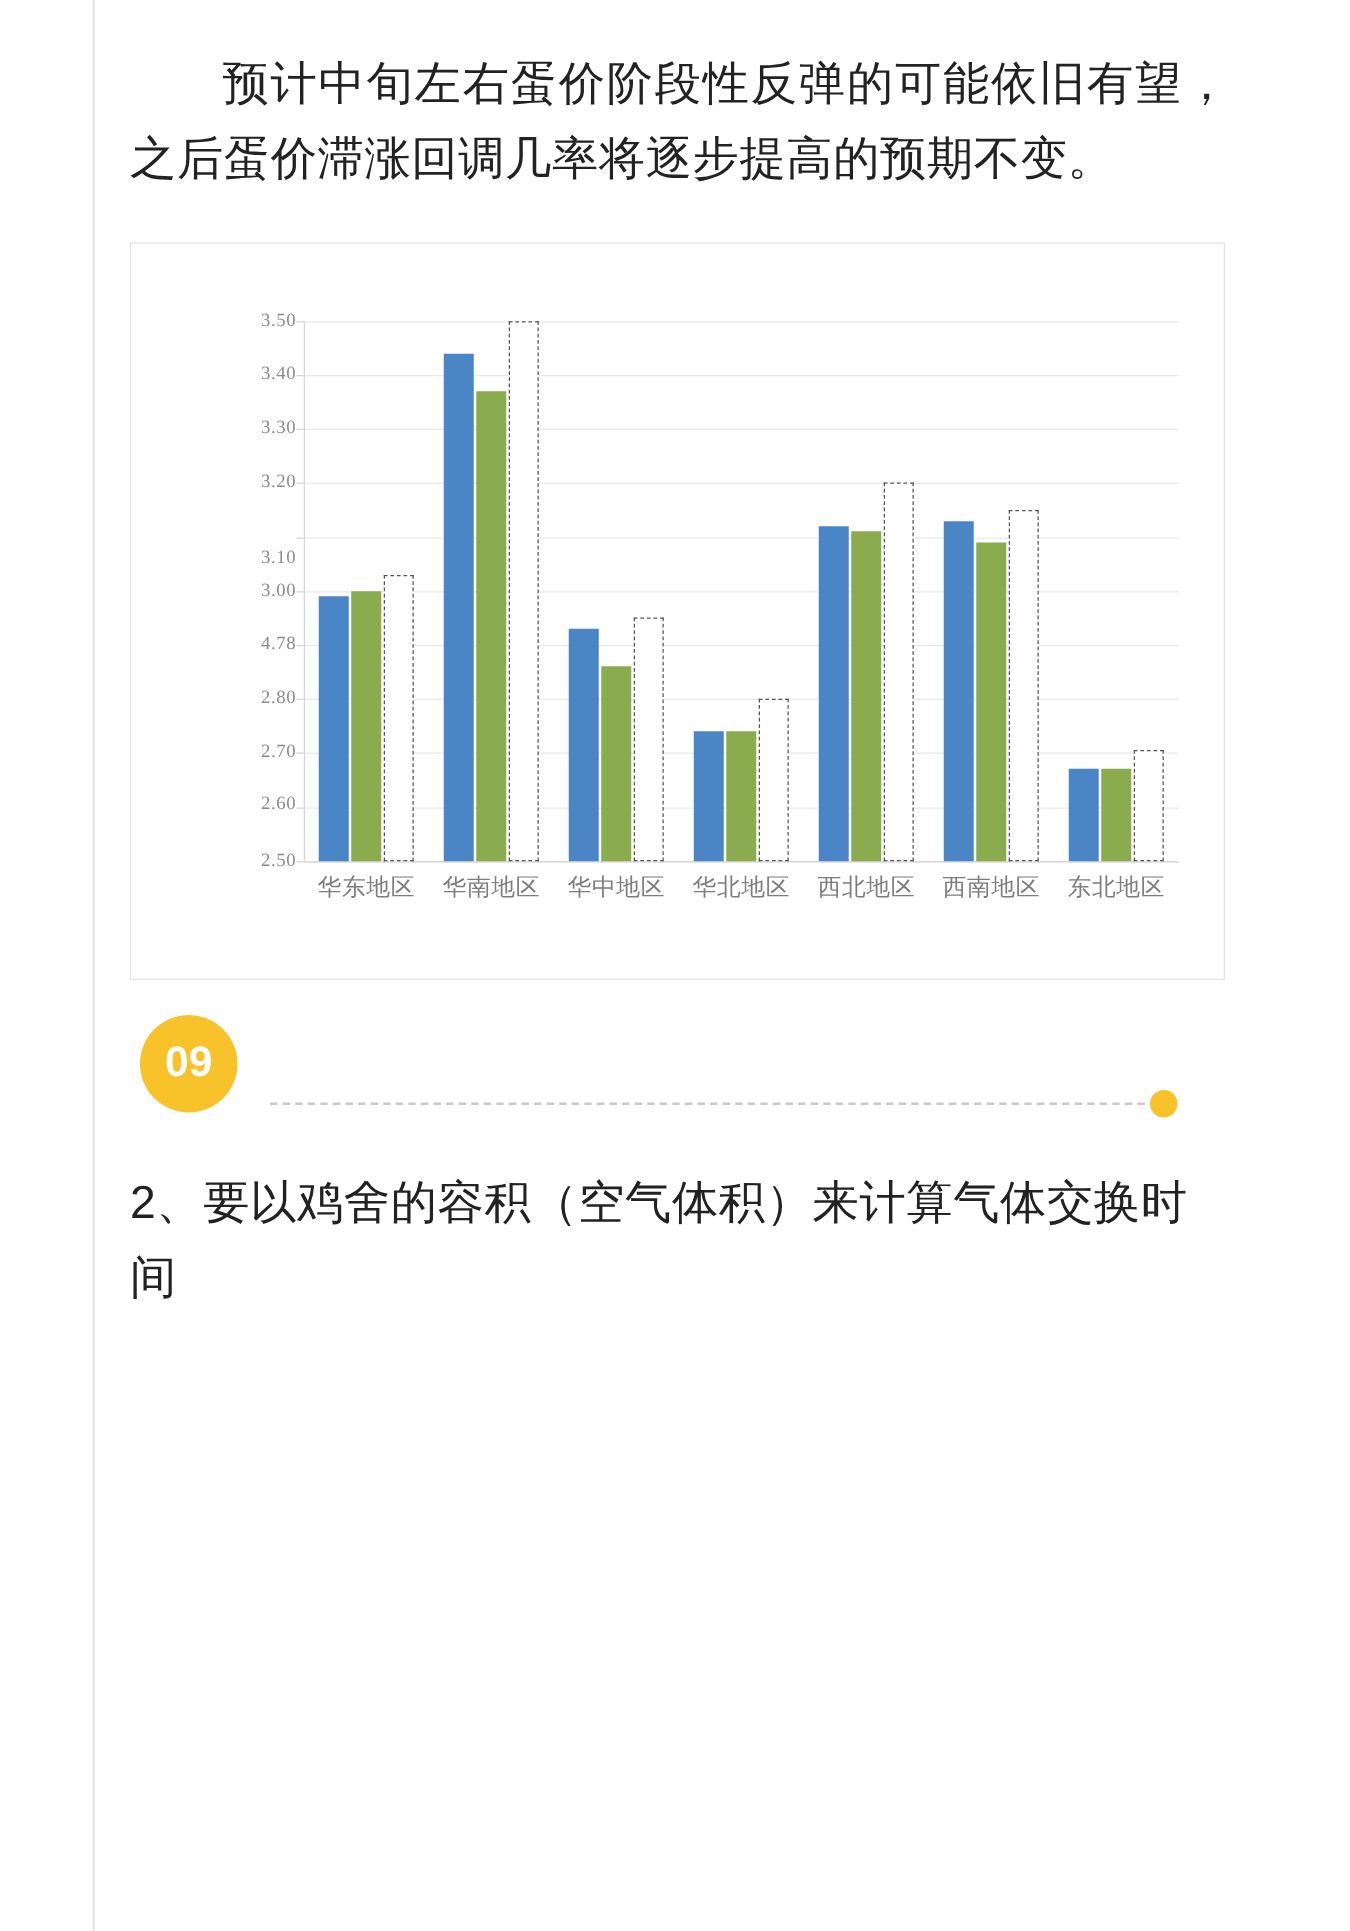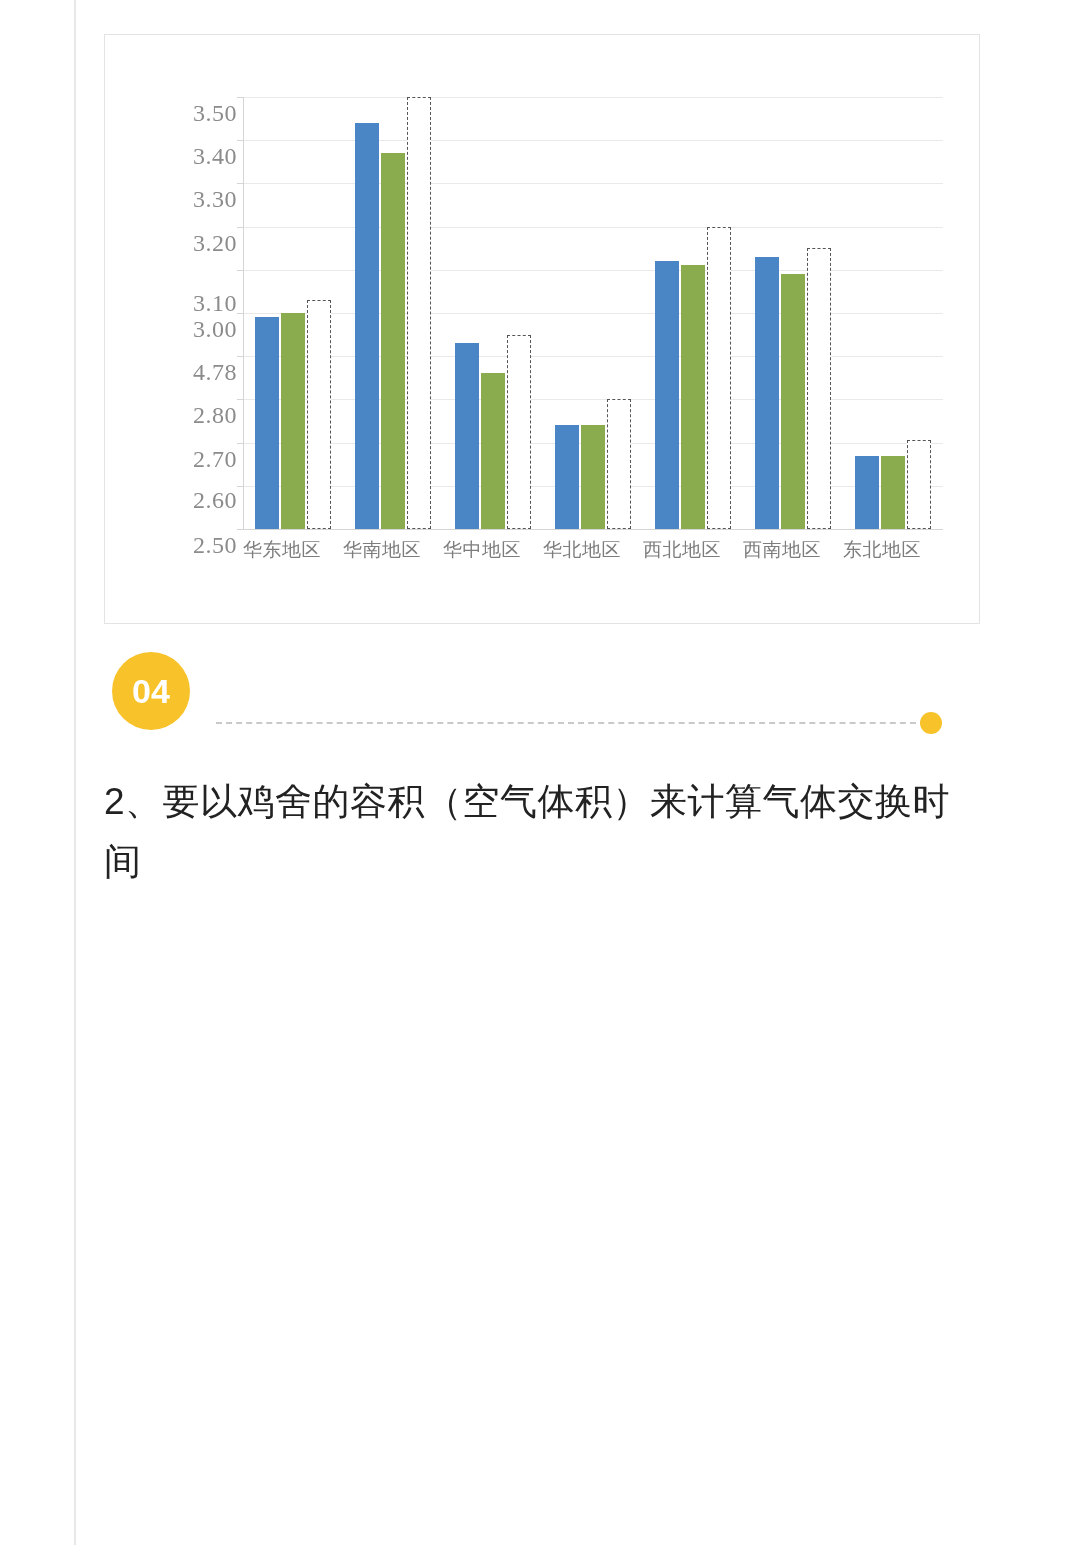--- a/index.html
+++ b/index.html
@@ -80,26 +80,25 @@
     position: absolute;
     left: 0; top: 432px;
     width: 700px; height: 1px;
     background: #d5d5d5;
   }
   .ylabel {
     position: absolute;
     right: 706px;
     width: 80px;
     text-align: right;
-    font-size: 24px;
+    font-size: 15px;
     color: #8b8b8b;
     font-family: "Liberation Serif", serif;
     transform: translateY(-50%);
     letter-spacing: 0.5px;
-    margin-top: 16px;
   }
   .tick-mark {
     position: absolute;
     left: -6px;
     width: 6px;
     height: 1px;
     background: #d5d5d5;
   }
   .group {
     position: absolute;
@@ -115,21 +114,21 @@
   .bar.s2 {
     background: #ffffff;
     border: 1px dashed #555555;
     box-sizing: border-box;
   }
   .xlabel {
     position: absolute;
     top: 440px;
     font-size: 19px;
     color: #7d7d7d;
-    text-align: left;
+    text-align: center;
     letter-spacing: 0.5px;
   }
   .legend {
     position: absolute;
     left: 0;
     top: 522px;
     width: 876px;
     display: flex;
     justify-content: center;
     align-items: center;
@@ -209,20 +208,21 @@
     margin-bottom: 6px;
   }
 </style>
 </head>
 <body>
 
 <div class="page-rule"></div>
 
 <div class="article">
 
+  <p class="para para-indent">预计中旬左右蛋价阶段性反弹的可能依旧有望，之后蛋价滞涨回调几率将逐步提高的预期不变。</p>
 
   <div class="chart-card">
     <div class="chart-inner" id="chart-inner">
         <div class="plot">
           <div class="gridline" style="top: 432px;"></div>
           <div class="ylabel" style="top: 432px;">2.50</div>
           <div class="tick-mark" style="top: 432px;"></div>
           <div class="gridline" style="top: 388.8px;"></div>
           <div class="ylabel" style="top: 387px;">2.60</div>
           <div class="tick-mark" style="top: 388.8px;"></div>
@@ -295,21 +295,21 @@
             <div class="bar s0" style="left: 12px; width: 24px; height: 73.44px;"></div>
             <div class="bar s1" style="left: 38px; width: 24px; height: 73.44px;"></div>
             <div class="bar s2" style="left: 64px; width: 24px; height: 88.56px;"></div>
           </div>
           <div class="xlabel" style="left: 600px; width: 100px;">东北地区</div>
         </div>
       </div>
   </div>
 
   <div class="section-head">
-    <div class="badge">04</div>
+    <div class="badge">09</div>
     <div class="dashed-rule"></div>
     <div class="rule-dot"></div>
   </div>
 
   <div class="list" id="section-list">
       <div class="list-item">2、要以鸡舍的容积（空气体积）来计算气体交换时间</div>
     </div>
 
 </div>
 

